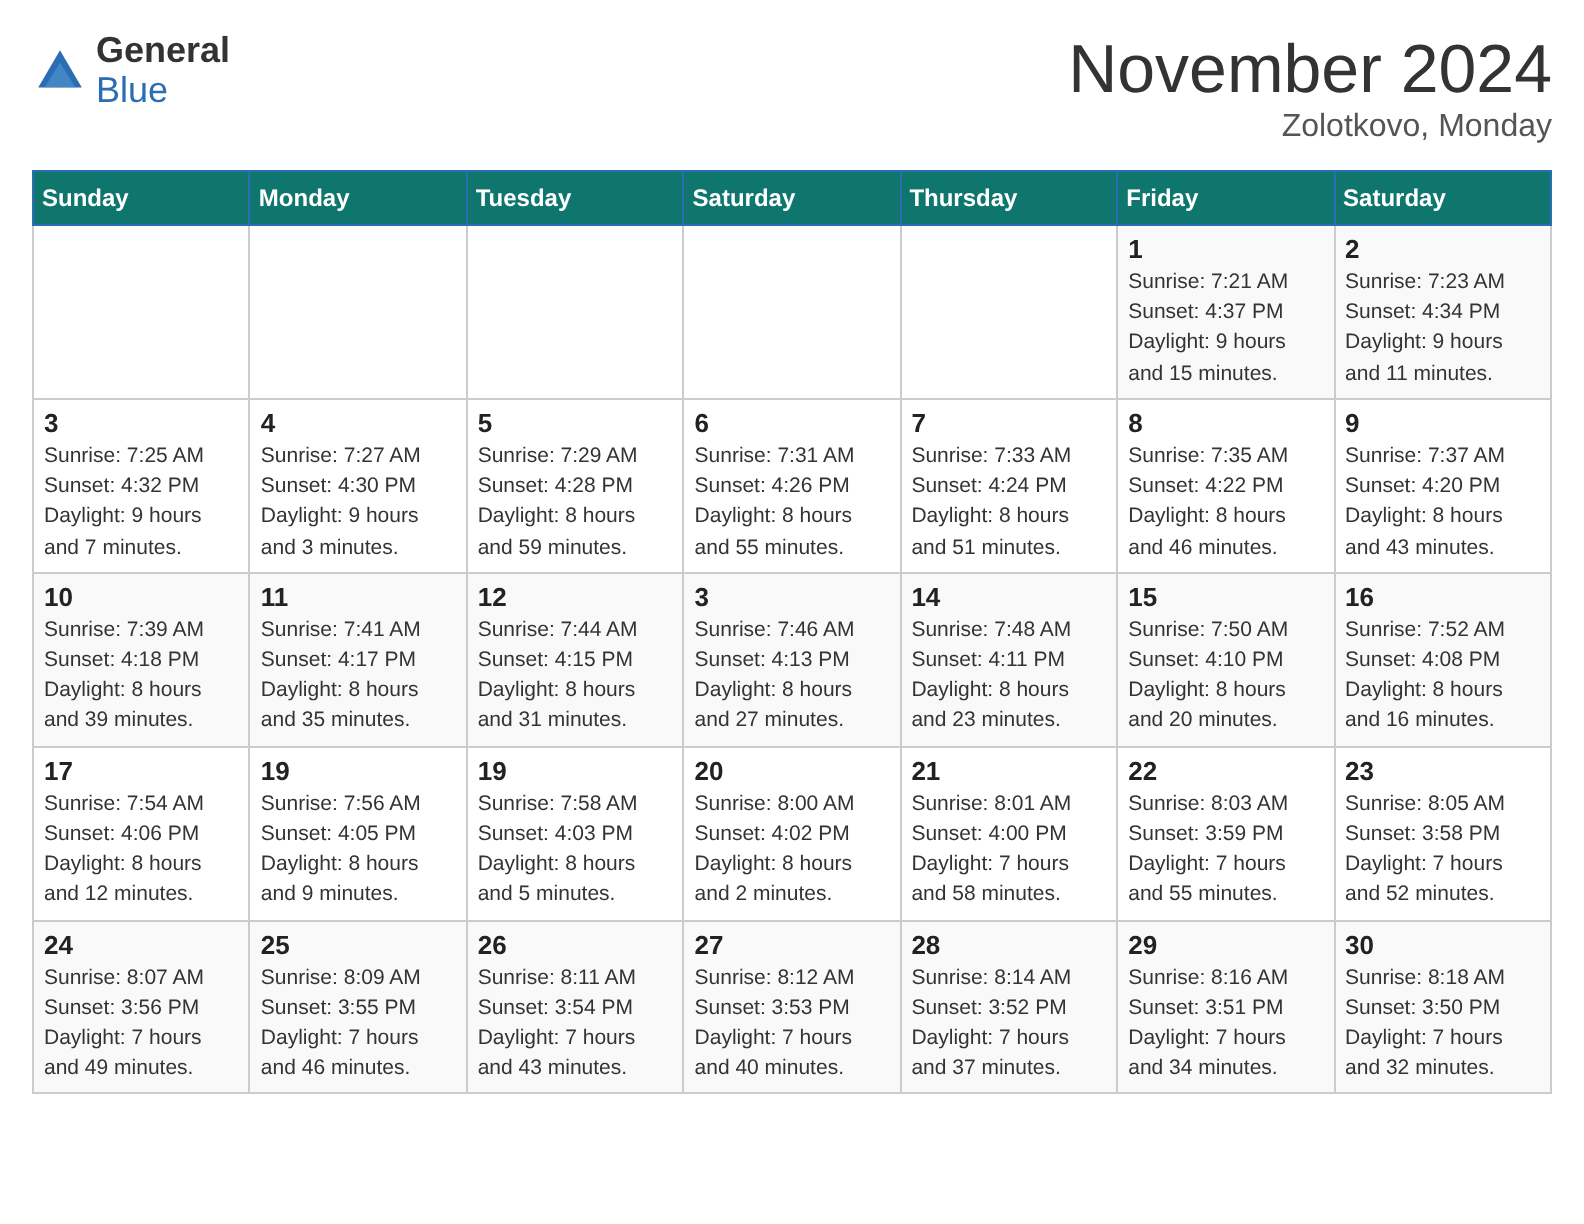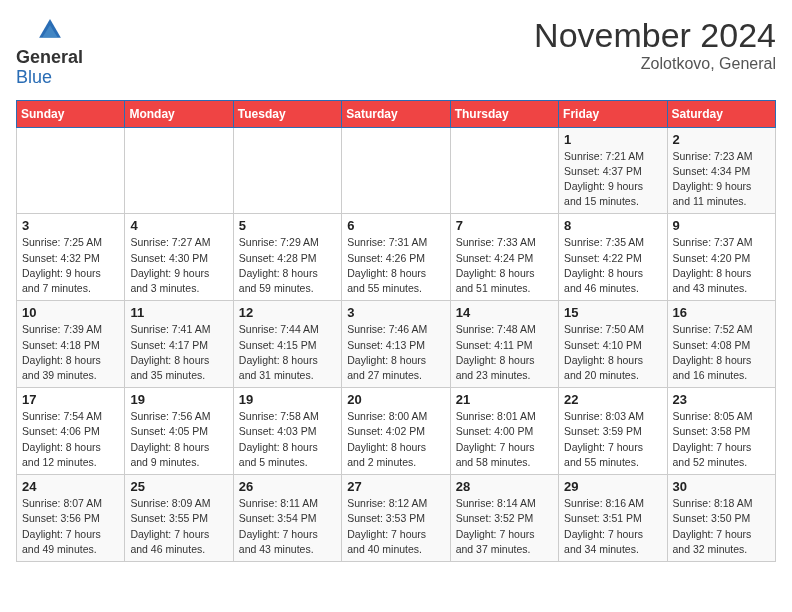--- a/index.html
+++ b/index.html
@@ -13,21 +13,20 @@
     .header {
       display: flex;
       justify-content: space-between;
       align-items: flex-start;
       margin-bottom: 12px;
     }
     .logo {
       display: flex;
       align-items: center;
       gap: 4px;
-      flex-direction: column;
     }
     .logo-text {
       display: flex;
       flex-direction: column;
       line-height: 1.1;
     }
     .logo-icon {
       width: 28px;
       height: 28px;
     }
@@ -42,21 +41,21 @@
     .location {
       font-size: 16px;
       color: #555;
     }
     .calendar {
       width: 100%;
       border-collapse: collapse;
       font-size: 11px;
     }
     .calendar th {
-      background: #ef4444;
+      background: #0f766e;
       color: #fff;
       padding: 6px 4px;
       text-align: left;
       font-size: 12px;
       font-weight: bold;
       border: 1px solid #2a6db5;
     }
     .calendar td {
       border: 1px solid #ccc;
       padding: 4px 5px;
@@ -95,21 +94,21 @@
       <polygon points="18,4 32,28 4,28" fill="#2a6db5"></polygon>
       <polygon points="18,12 28,28 8,28" fill="#5a9fd4" opacity="0.5"></polygon>
     </svg>
     <div class="logo-text">
       <span style="font-size:18px;font-weight:bold;color:#333;line-height:1.1;">General</span>
       <span style="font-size:18px;font-weight:normal;color:#2a6db5;line-height:1.1;">Blue</span>
     </div>
   </div>
   <div class="title-block">
     <div class="month-title">November 2024</div>
-    <div class="location">Zolotkovo, General</div>
+    <div class="location">Zolotkovo, Monday</div>
   </div>
 </div>
 
 <table class="calendar">
   <thead>
     <tr>
     <th>Sunday</th>
         <th>Monday</th>
         <th>Tuesday</th>
         <th>Saturday</th>

